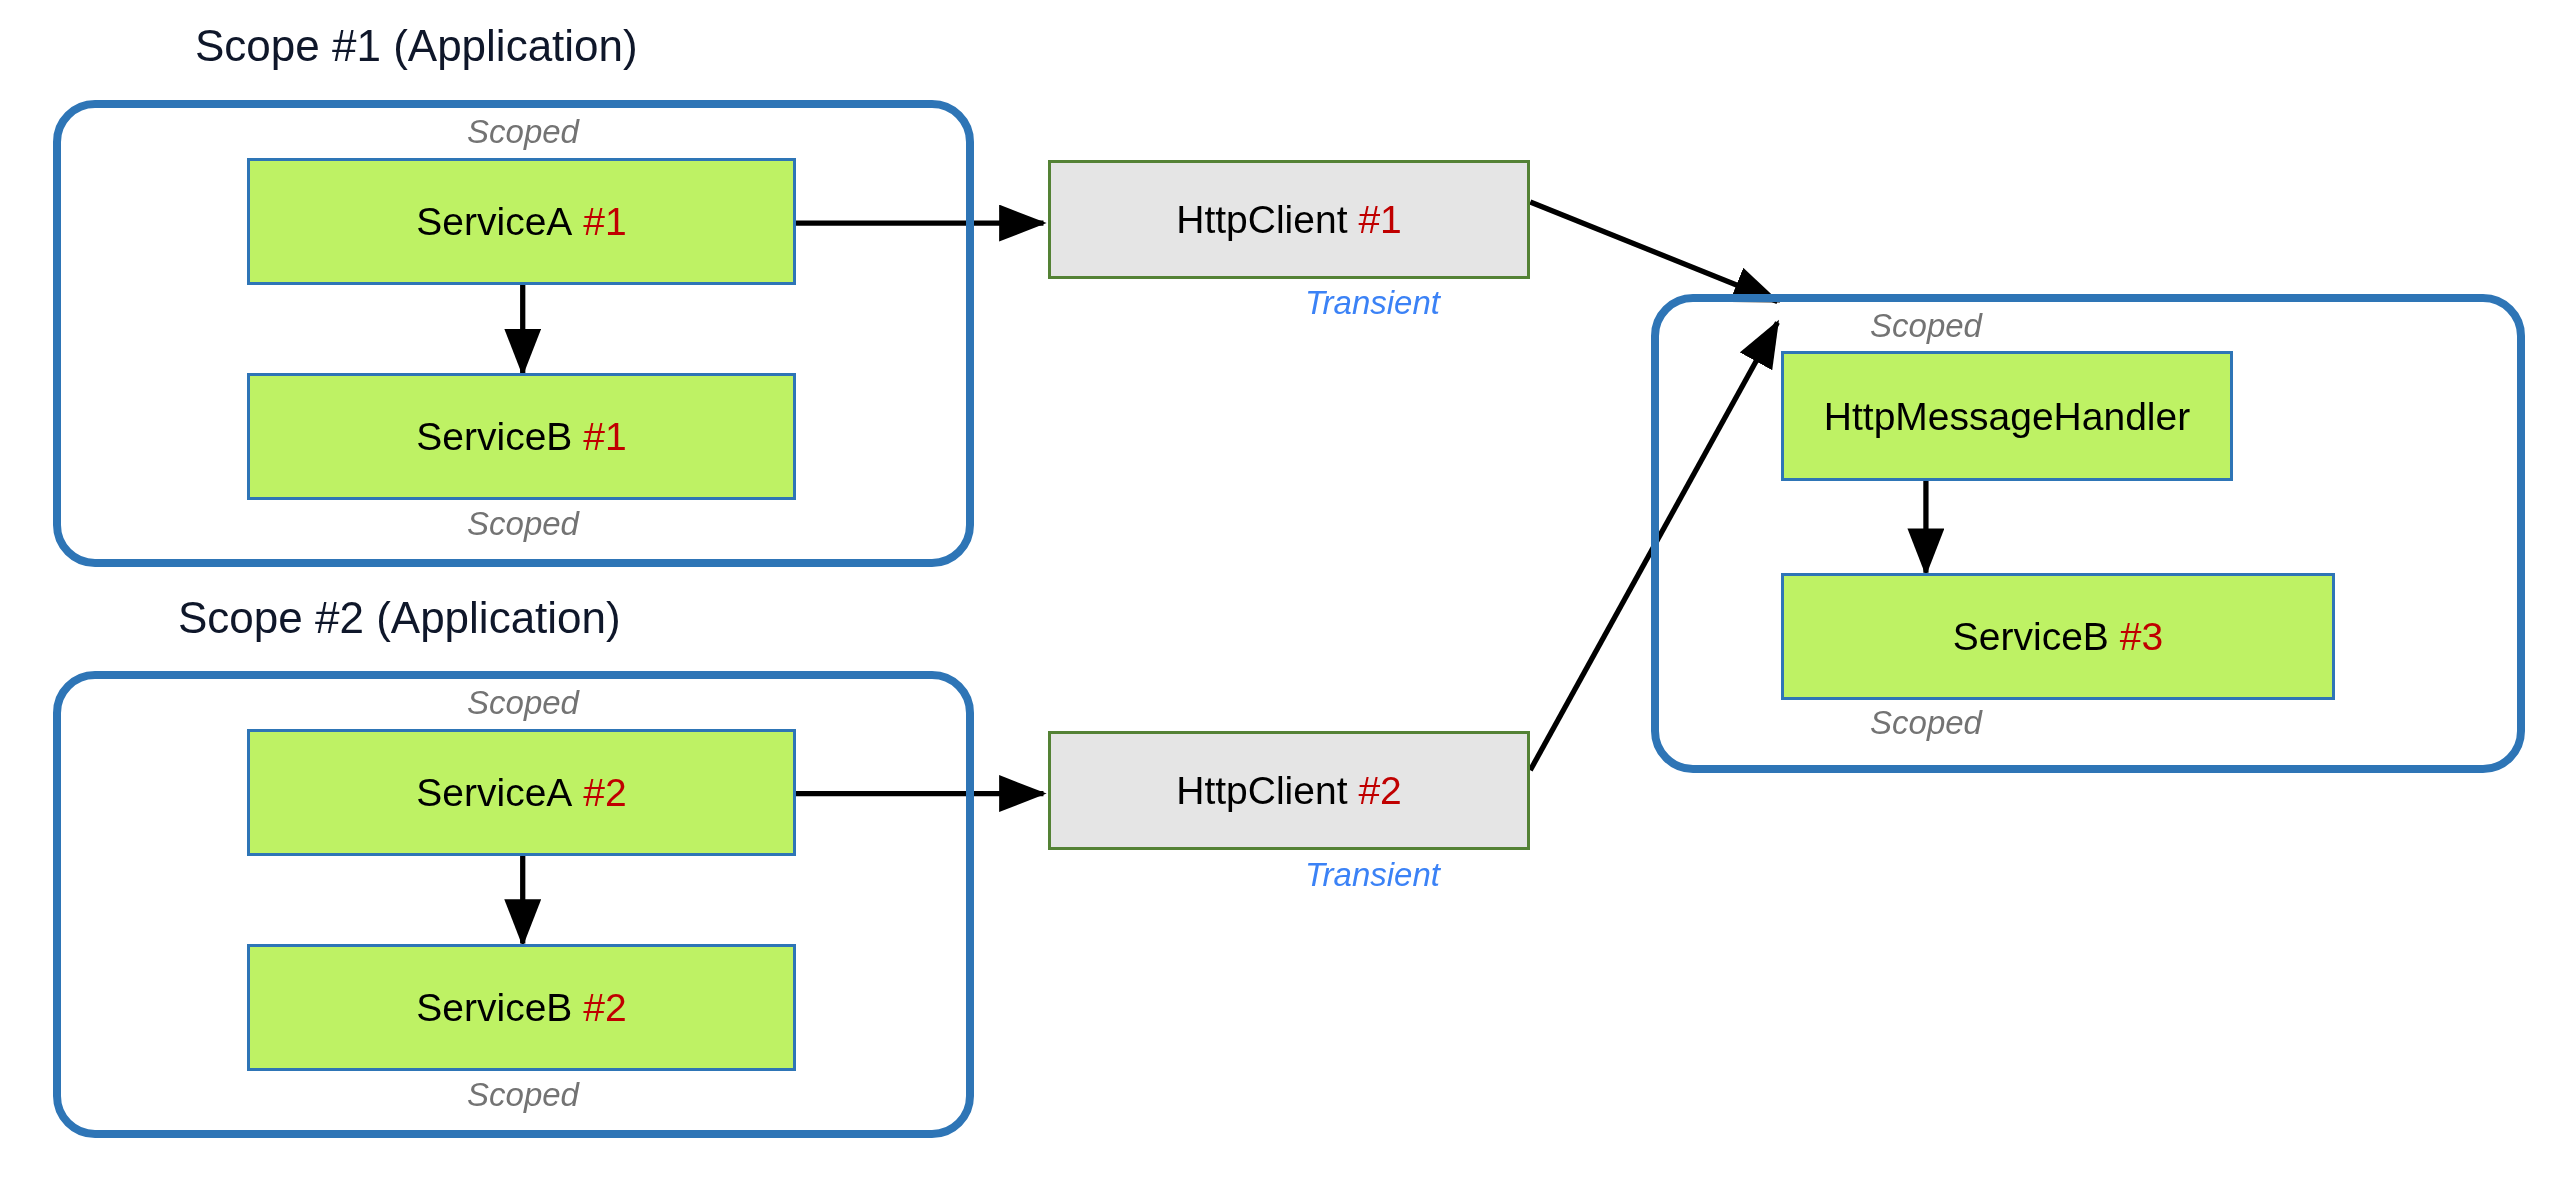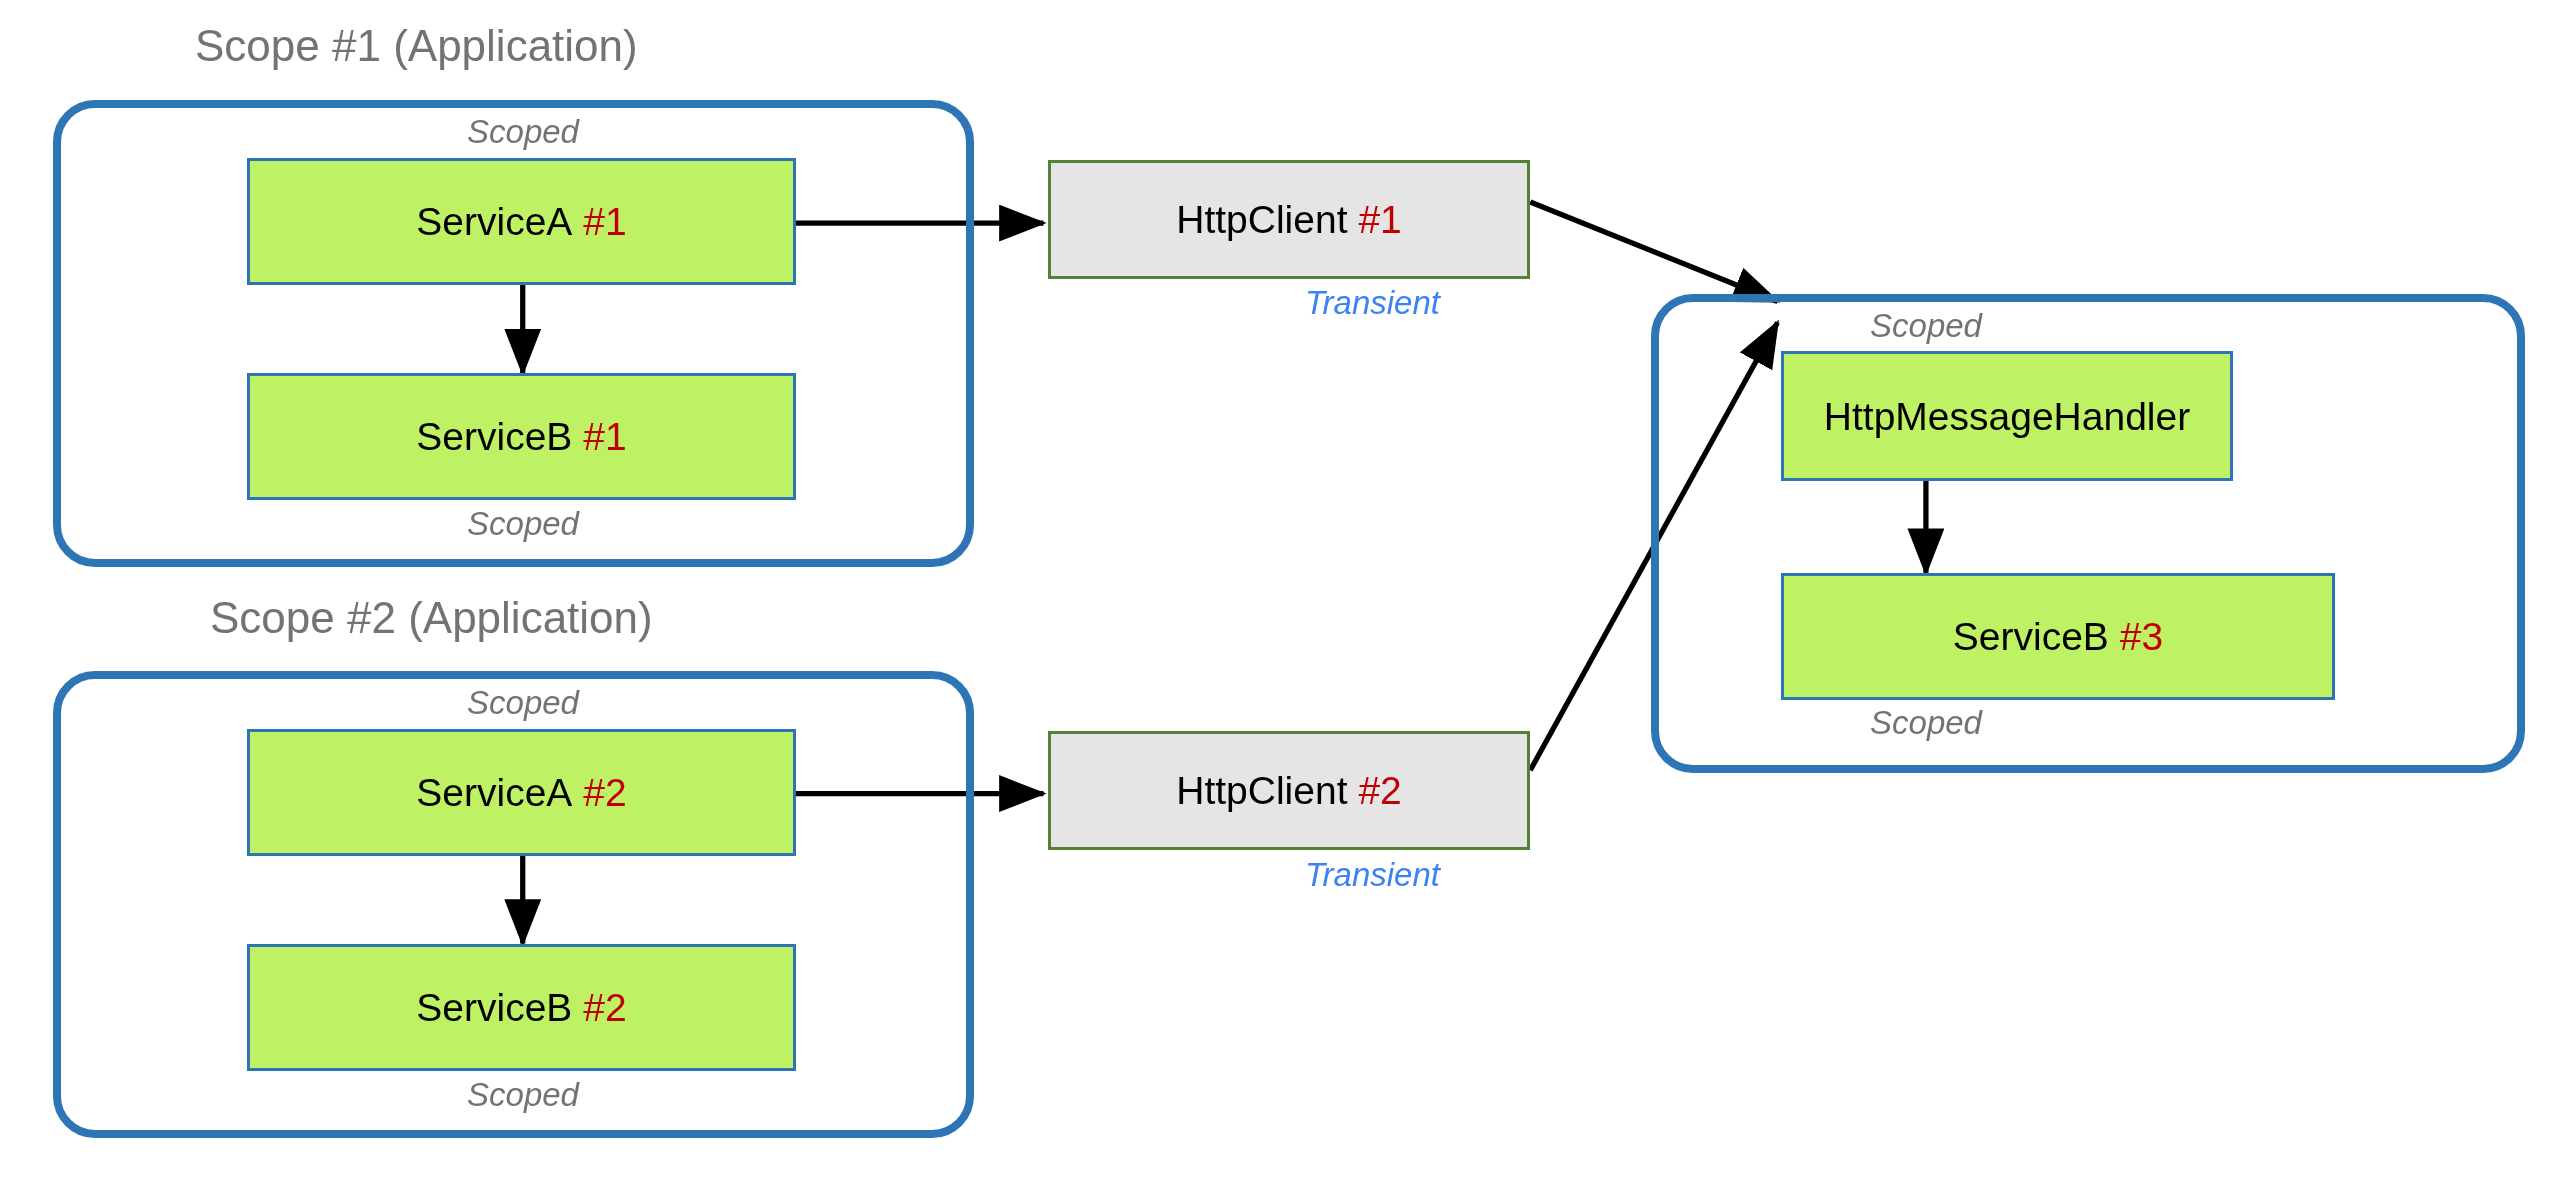--- a/index.html
+++ b/index.html
@@ -25,21 +25,21 @@
   }
   .scope-box {
     position: absolute;
     border: 8.3px solid #2E75B6;
     border-radius: 42px;
     background: transparent;
     box-sizing: border-box;
   }
   .scope-title {
     position: absolute;
-    color: #737373;
+    color: #0f172a;
     font-size: 44px;
     line-height: 1;
     white-space: nowrap;
     font-weight: 400;
   }
   .node {
     position: absolute;
     box-sizing: border-box;
     display: flex;
     align-items: center;
@@ -110,21 +110,21 @@
       <span class="num">#1</span>
   </div>
 
   <div class="node blue" style="left:247px; top:373px; width:549px; height:127px;">
     <span>ServiceB</span>
       <span class="num">#1</span>
   </div>
 
   <div class="lifetime scoped" style="left:372px; top:507px; width:302px;">Scoped</div>
 
-  <div class="scope-title" style="left:210px; top:596px;">Scope #2 (Application)</div>
+  <div class="scope-title" style="left:178px; top:596px;">Scope #2 (Application)</div>
 
   <div class="scope-box" style="left:53px; top:671px; width:921px; height:467px;"></div>
 
   <div class="lifetime scoped" style="left:372px; top:686px; width:302px;">Scoped</div>
 
   <div class="node blue" style="left:247px; top:729px; width:549px; height:127px;">
     <span>ServiceA</span>
       <span class="num">#2</span>
   </div>
 

